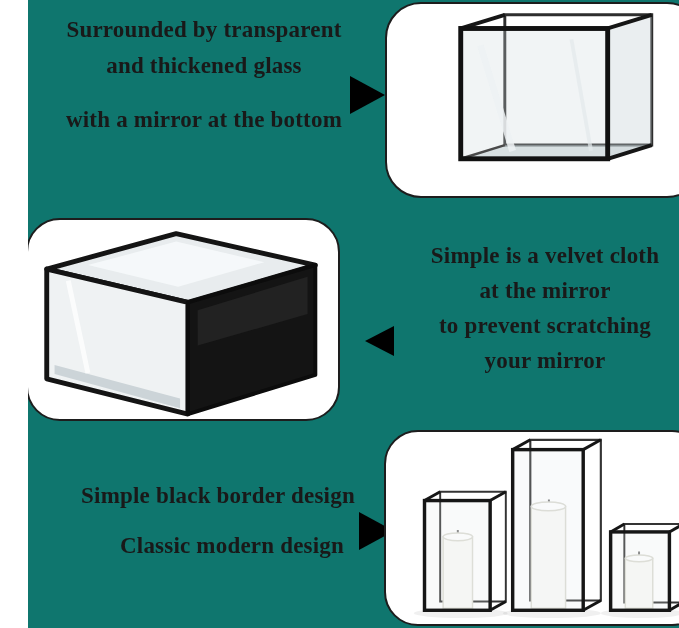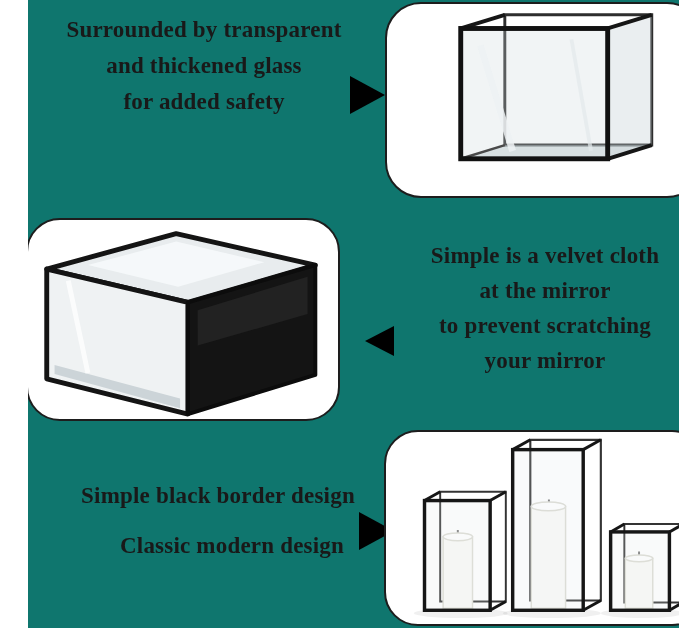--- a/index.html
+++ b/index.html
@@ -29,21 +29,21 @@
   .photo svg { display:block; width:100%; height:100%; }
 </style>
 </head>
 <body>
 
 <div class="canvas">
 
   <div class="textblock tb-top">
     <div>Surrounded by transparent</div>
     <div>and thickened glass</div>
-    <div>for added safety</div>
+    <div class="gap">with a mirror at the bottom</div>
   </div>
 
   <div class="arrow arrow-right ar-top"></div>
 
   <div class="photo ph-top">
     <svg viewBox="0 0 320 196">
       <path d="M120 11 L270 11 L270 144 L120 144 Z" stroke="#2e2e2e" stroke-width="3" fill="none"></path>
       <polygon points="75,158 225,158 270,144 120,144" fill="rgba(180,192,198,0.45)"></polygon>
       <polygon points="225,25 270,11 270,144 225,158" fill="rgba(195,205,211,0.35)"></polygon>
       <polygon points="75,25 225,25 225,158 75,158" fill="rgba(205,214,219,0.28)"></polygon>

